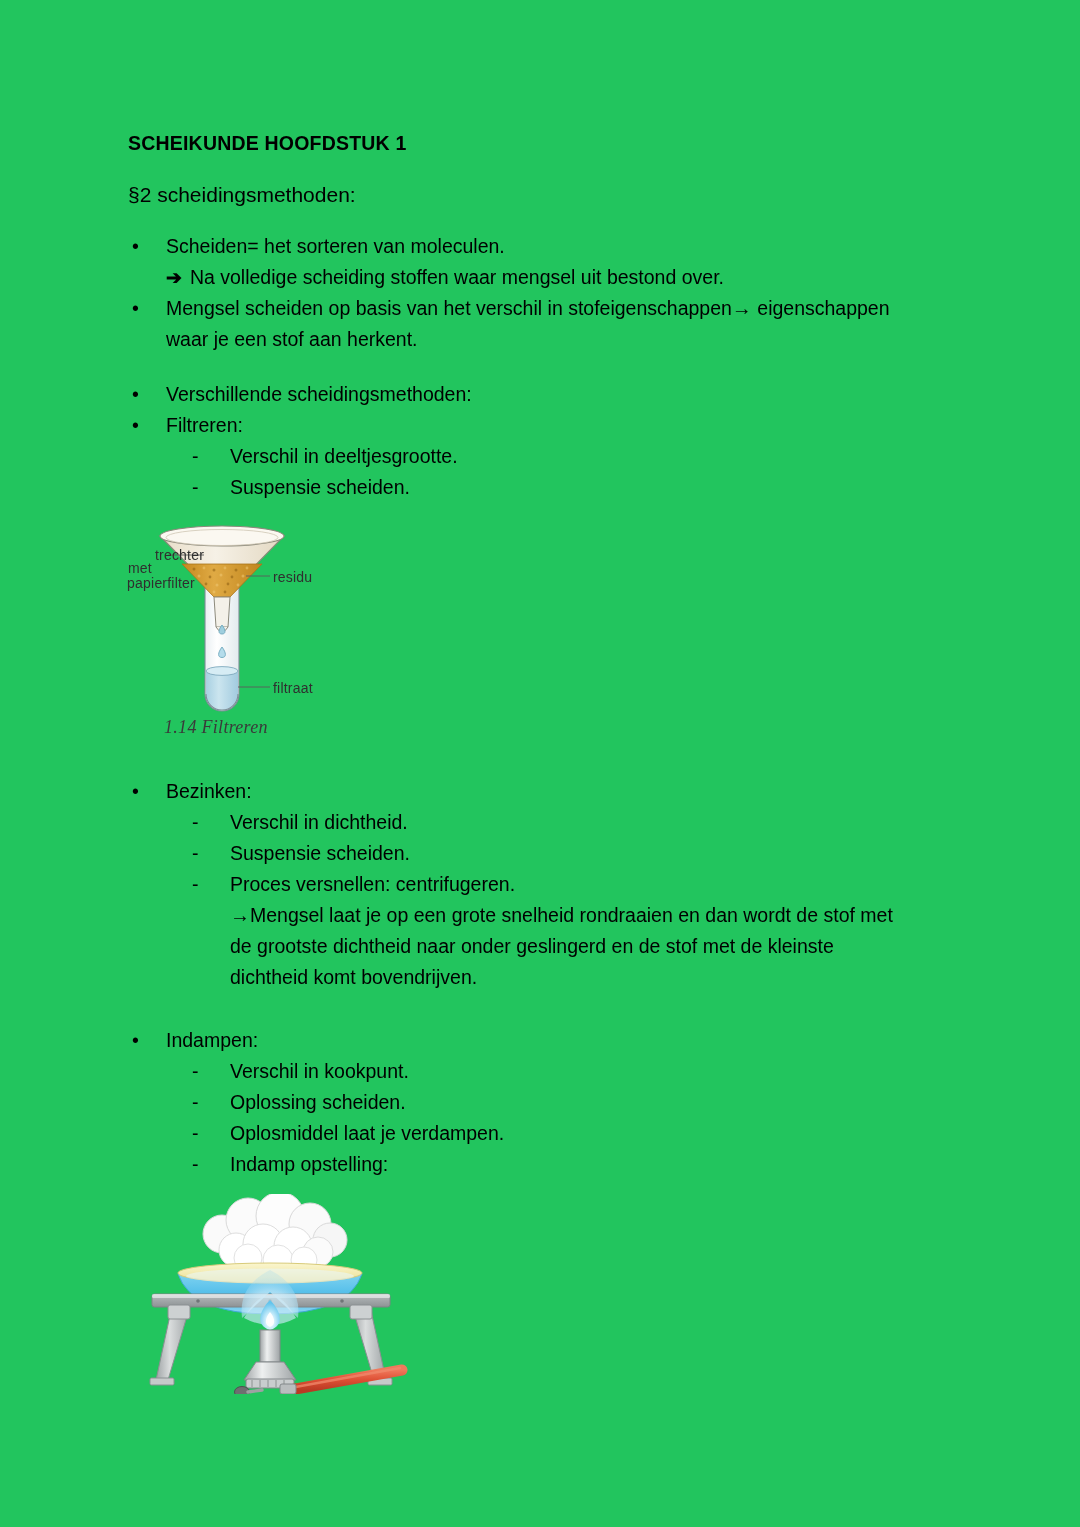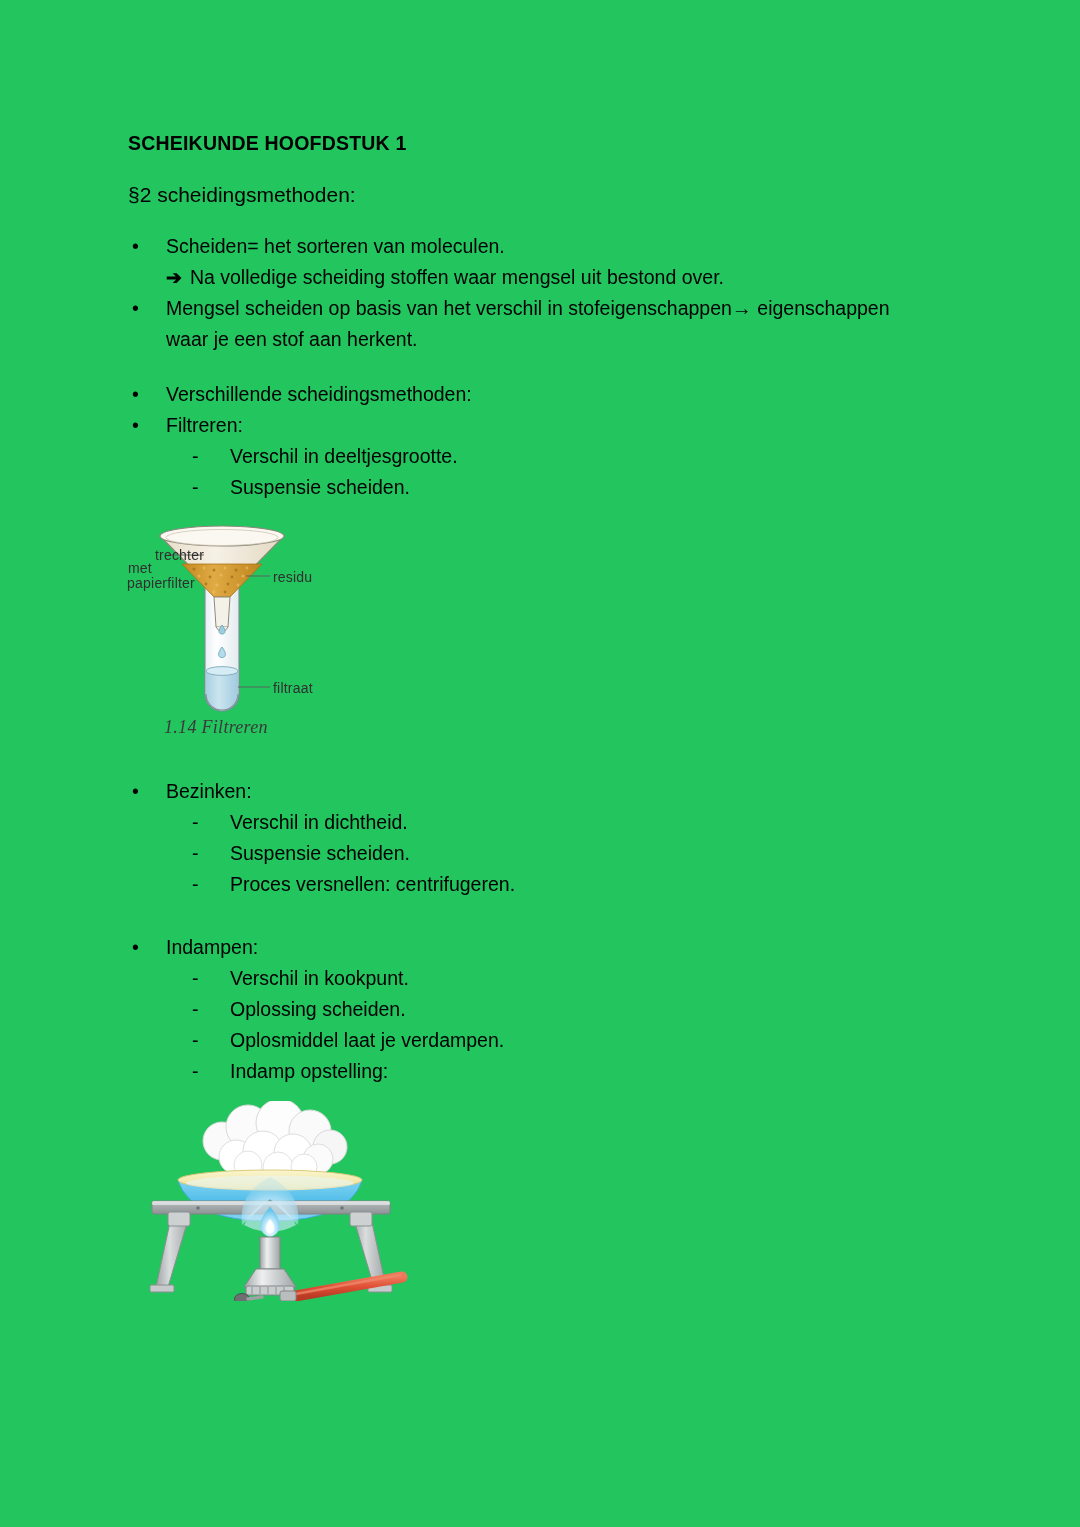--- a/index.html
+++ b/index.html
@@ -292,20 +292,25 @@
       <li>
         <span class="dash">-</span>
         <span>Suspensie scheiden.</span>
       </li>
       <li>
         <span class="dash">-</span>
         <span>Proces versnellen: centrifugeren.</span>
       </li>
     </ul>
 
+    <div class="dash-note">
+      <span class="arrow-thin">→</span><span>Mengsel laat je op een grote snelheid rondraaien en dan wordt de stof met</span><br>
+      <span>de grootste dichtheid naar onder geslingerd en de stof met de kleinste</span><br>
+      <span>dichtheid komt bovendrijven.</span>
+    </div>
 
     <div class="gap-lg"></div>
 
     <ul class="bullets">
       <li>
         <span class="dot">•</span>
         <span>Indampen:</span>
       </li>
     </ul>
 

